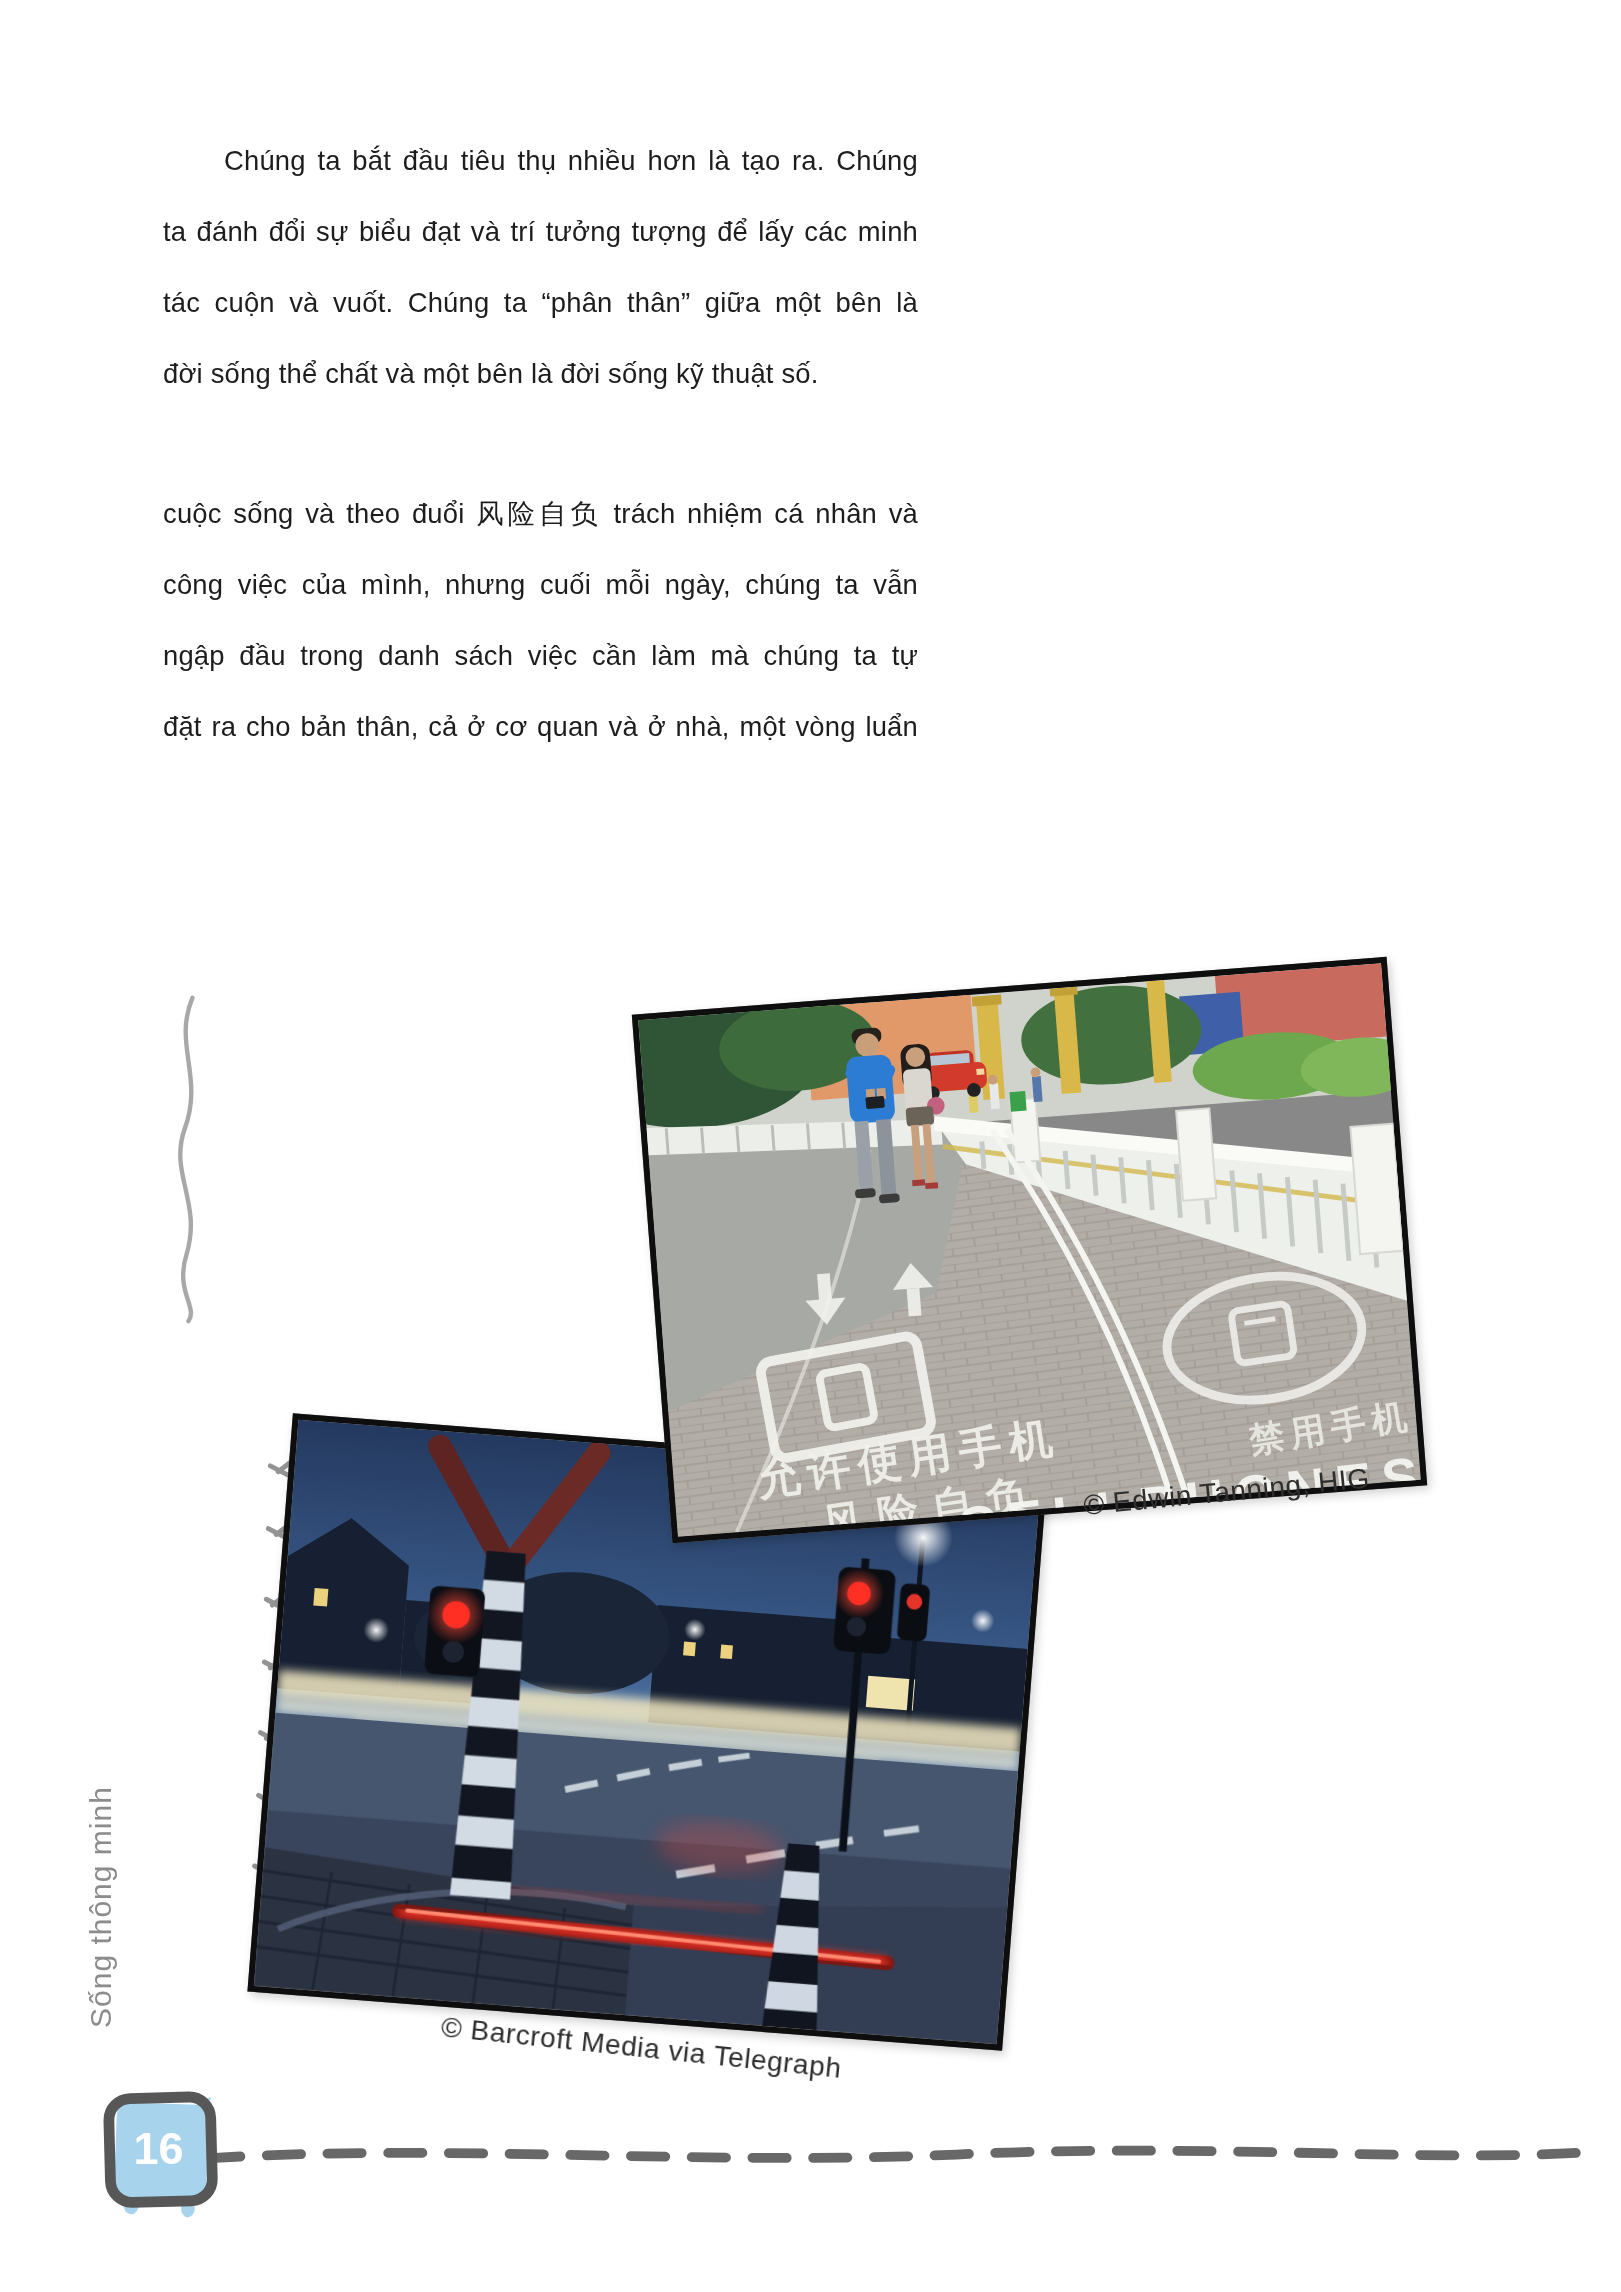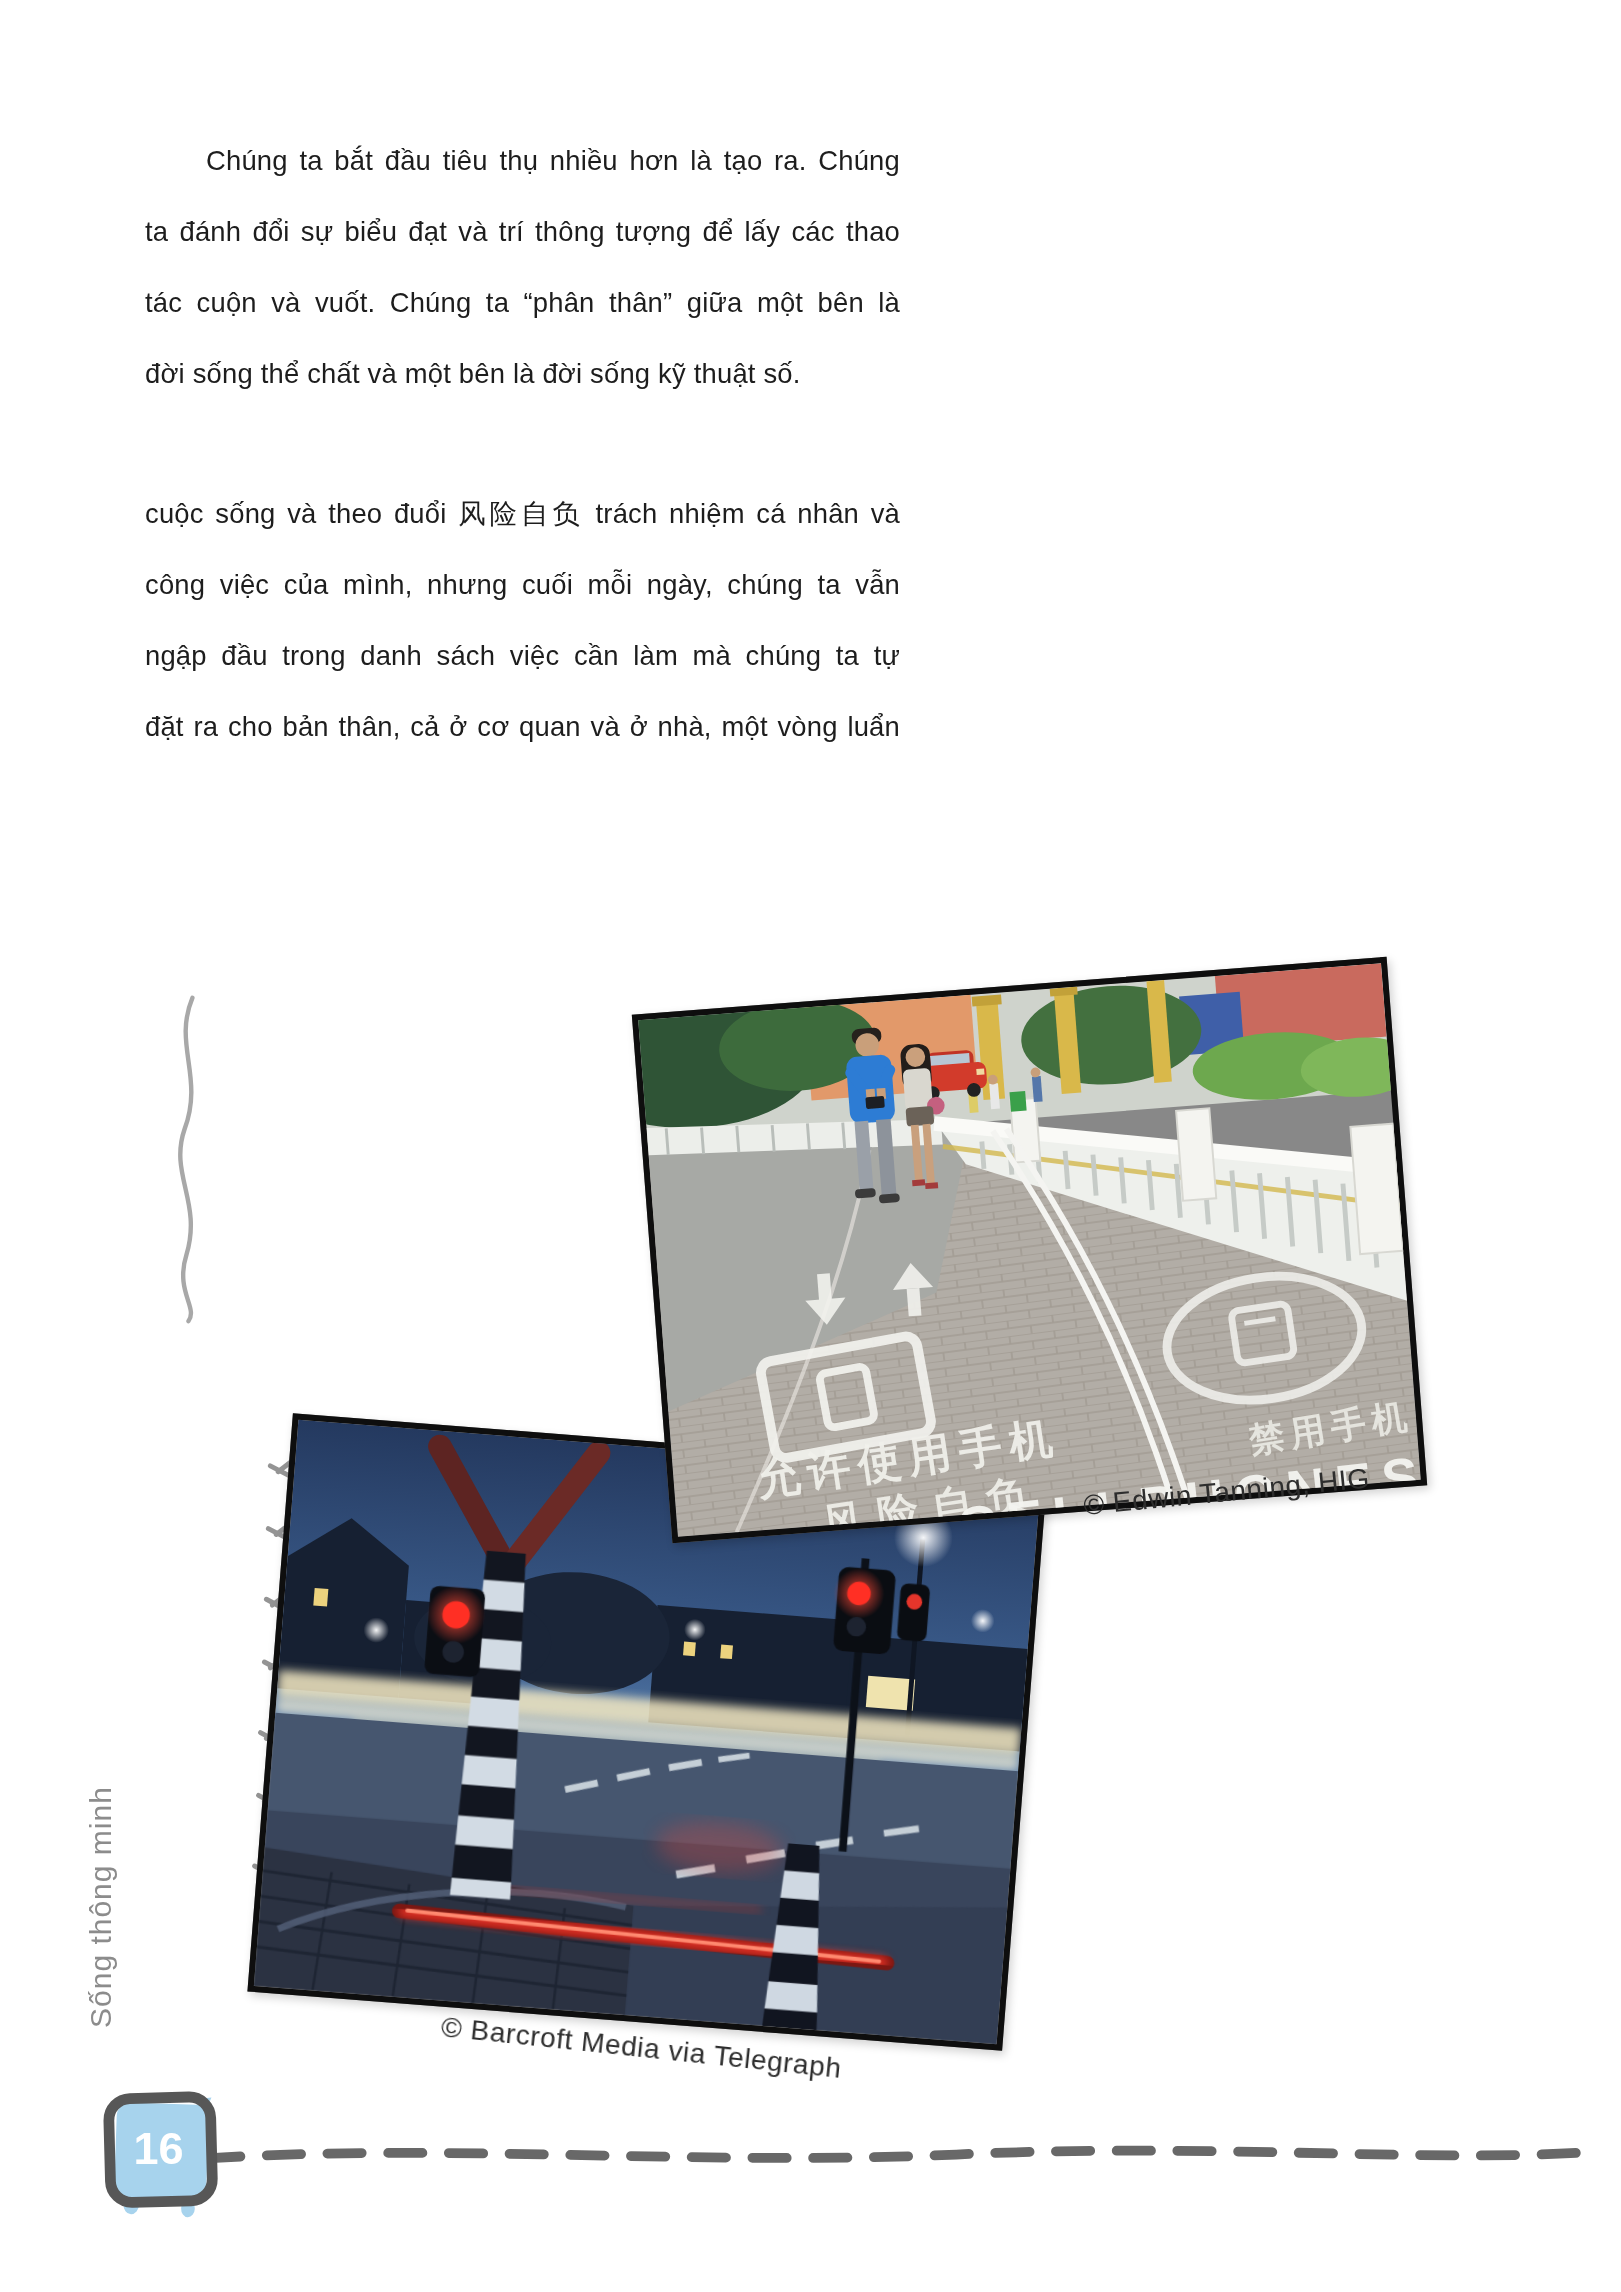--- a/index.html
+++ b/index.html
@@ -2,21 +2,21 @@
 <html><head>
 <meta charset="utf-8">
 <style>
   html,body{margin:0;padding:0;background:#e8e8e8;}
   .page{
     position:relative;width:1621px;height:2293px;background:#ffffff;
     overflow:hidden;margin:0 auto;
     font-family:"Liberation Sans","DejaVu Sans",sans-serif;
   }
   
-  .textcol{position:absolute;left:145px;top:125px;width:755px;color:#1d1d1d;}
+  .textcol{position:absolute;left:163px;top:125px;width:755px;color:#1d1d1d;}
   .para{font-size:27.4px;line-height:71px;font-weight:400;letter-spacing:0.2px;}
   .para2{margin-top:69px;}
   .tline{height:71px;text-align:justify;text-align-last:justify;white-space:nowrap;}
   .tline.lastline{text-align:right;text-align-last:left;}
   .tline.indent{padding-left:61px;}
   
   .photo{position:absolute;border:6.9px solid #0e0e0e;background:#888;box-shadow:2.9px 3.9px 9.8px rgba(0,0,0,.18);}
   .photo svg{display:block;}
   .photo1{left:651px;top:985px;width:745px;height:518px;transform:rotate(-4.4deg);z-index:3;}
   .photo2{left:269px;top:1442px;width:745px;height:568px;transform:rotate(4.5deg);z-index:2;}
@@ -36,21 +36,21 @@
   .dashes{position:absolute;left:192px;top:2133px;z-index:4;}
 </style>
 </head>
 <body>
 
 <div class="page">
 
   <div class="textcol">
     <div class="para">
       <div class="tline indent">Chúng ta bắt đầu tiêu thụ nhiều hơn là tạo ra. Chúng</div>
-      <div class="tline">ta đánh đổi sự biểu đạt và trí thông tượng để lấy các thao</div>
+      <div class="tline">ta đánh đổi sự biểu đạt và trí tưởng tượng để lấy các minh</div>
       <div class="tline">tác cuộn và vuốt. Chúng ta “phân thân” giữa một bên là</div>
       <div class="tline lastline">đời sống thể chất và một bên là đời sống kỹ thuật số.</div>
     </div>
     <div class="para para2">
       <div class="tline">cuộc sống và theo đuổi 风险自负 trách nhiệm cá nhân và</div>
       <div class="tline">công việc của mình, nhưng cuối mỗi ngày, chúng ta vẫn</div>
       <div class="tline">ngập đầu trong danh sách việc cần làm mà chúng ta tự</div>
       <div class="tline">đặt ra cho bản thân, cả ở cơ quan và ở nhà, một vòng luẩn</div>
     </div>
   </div>

